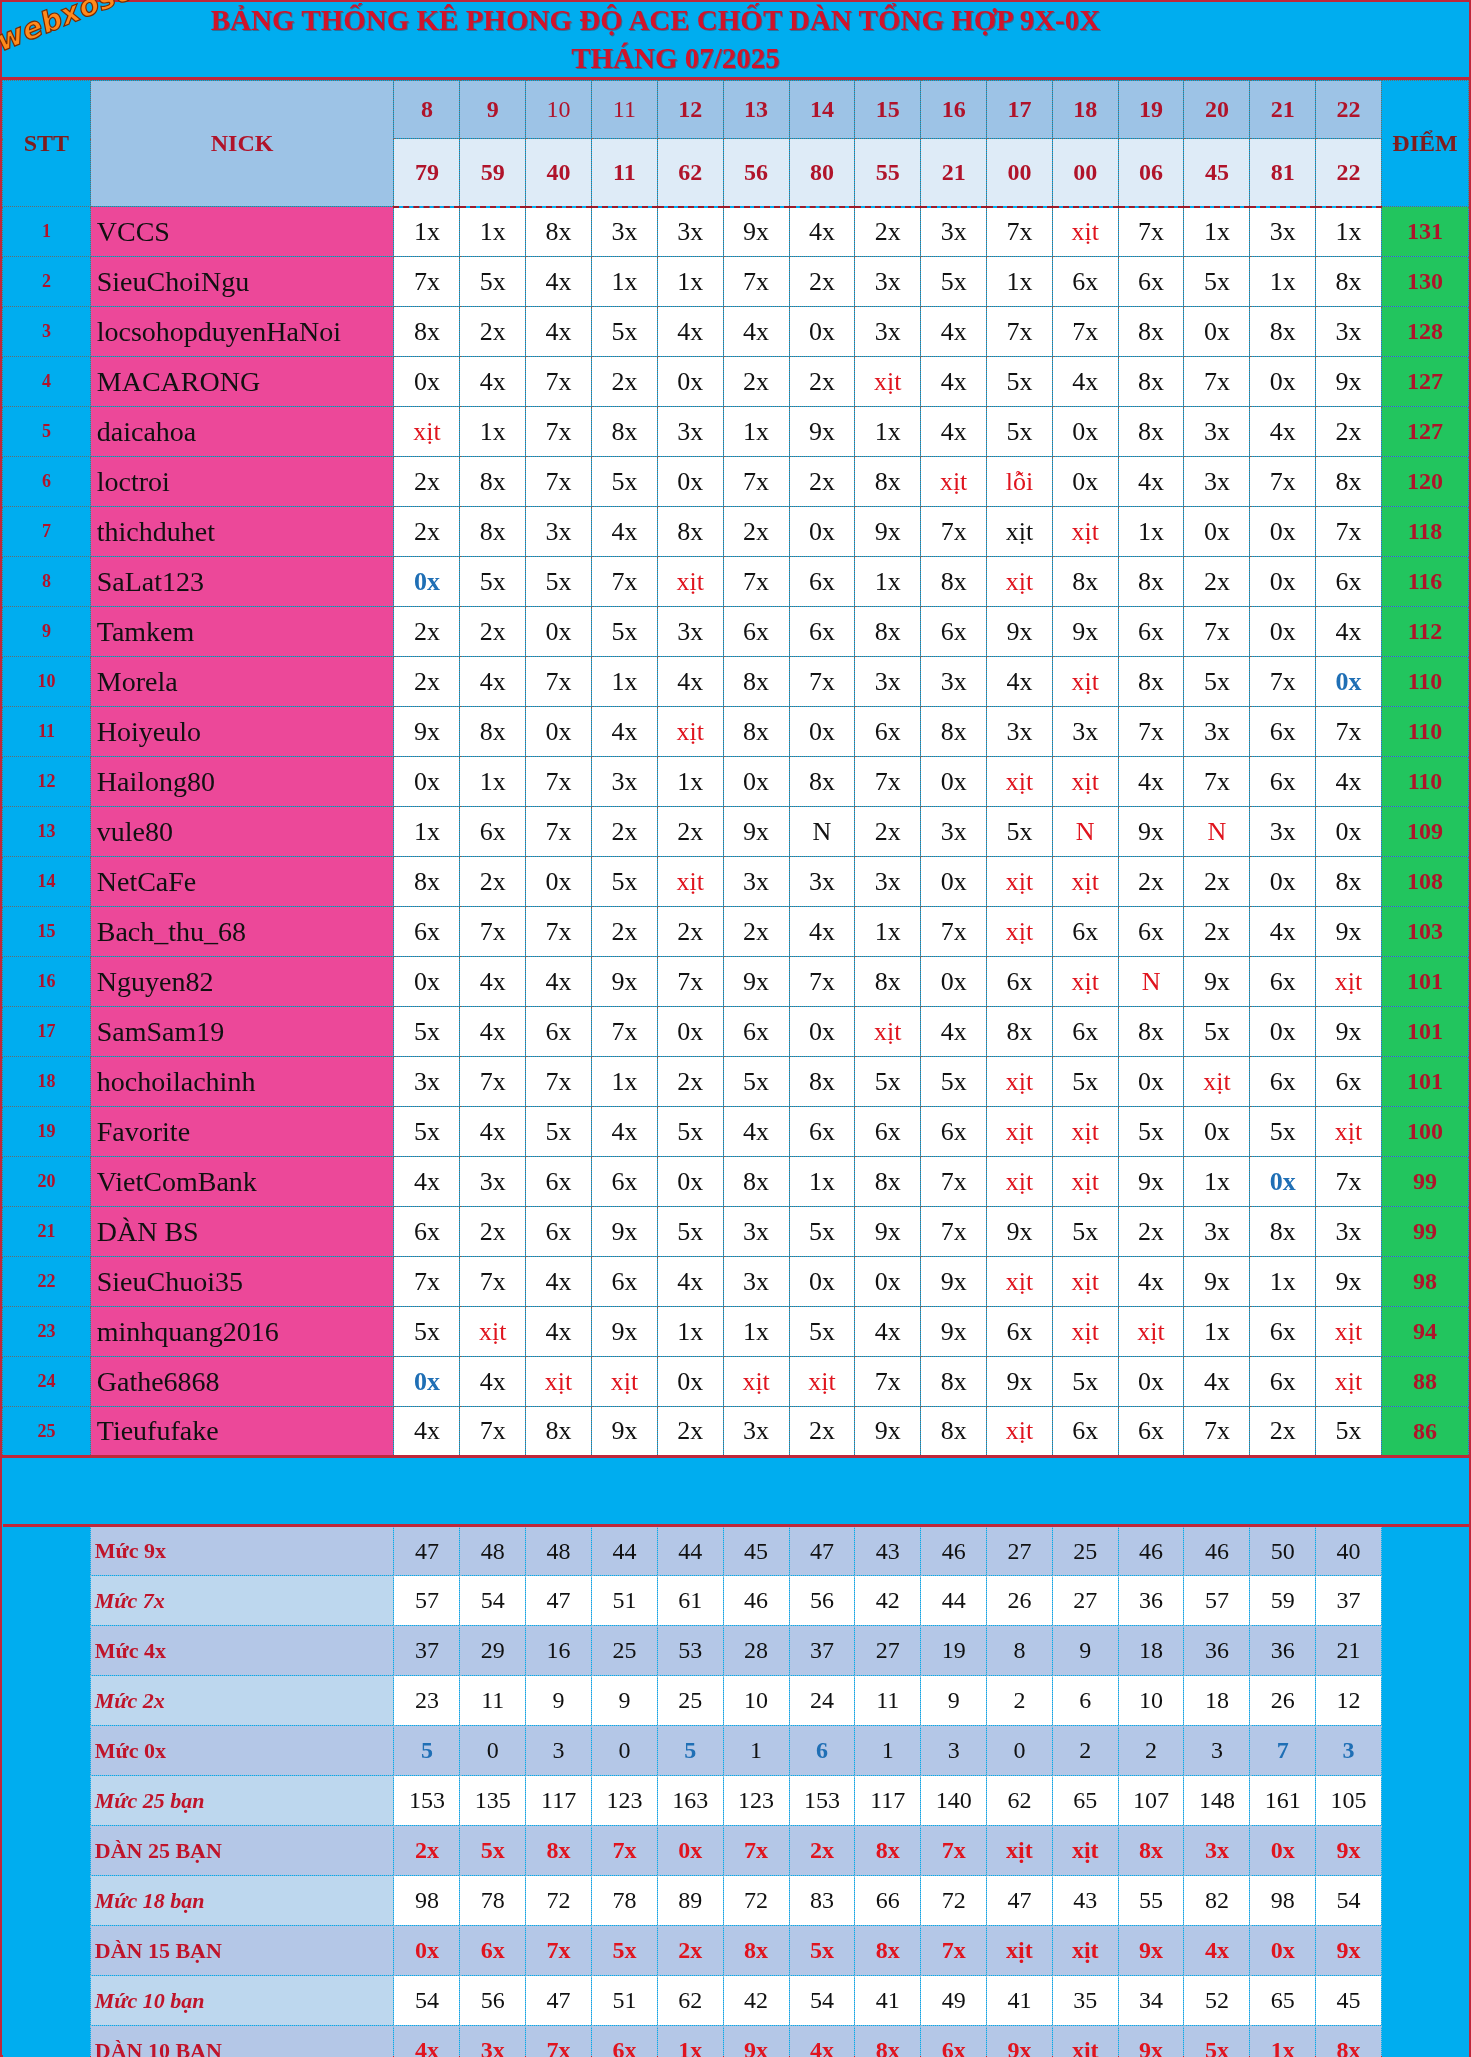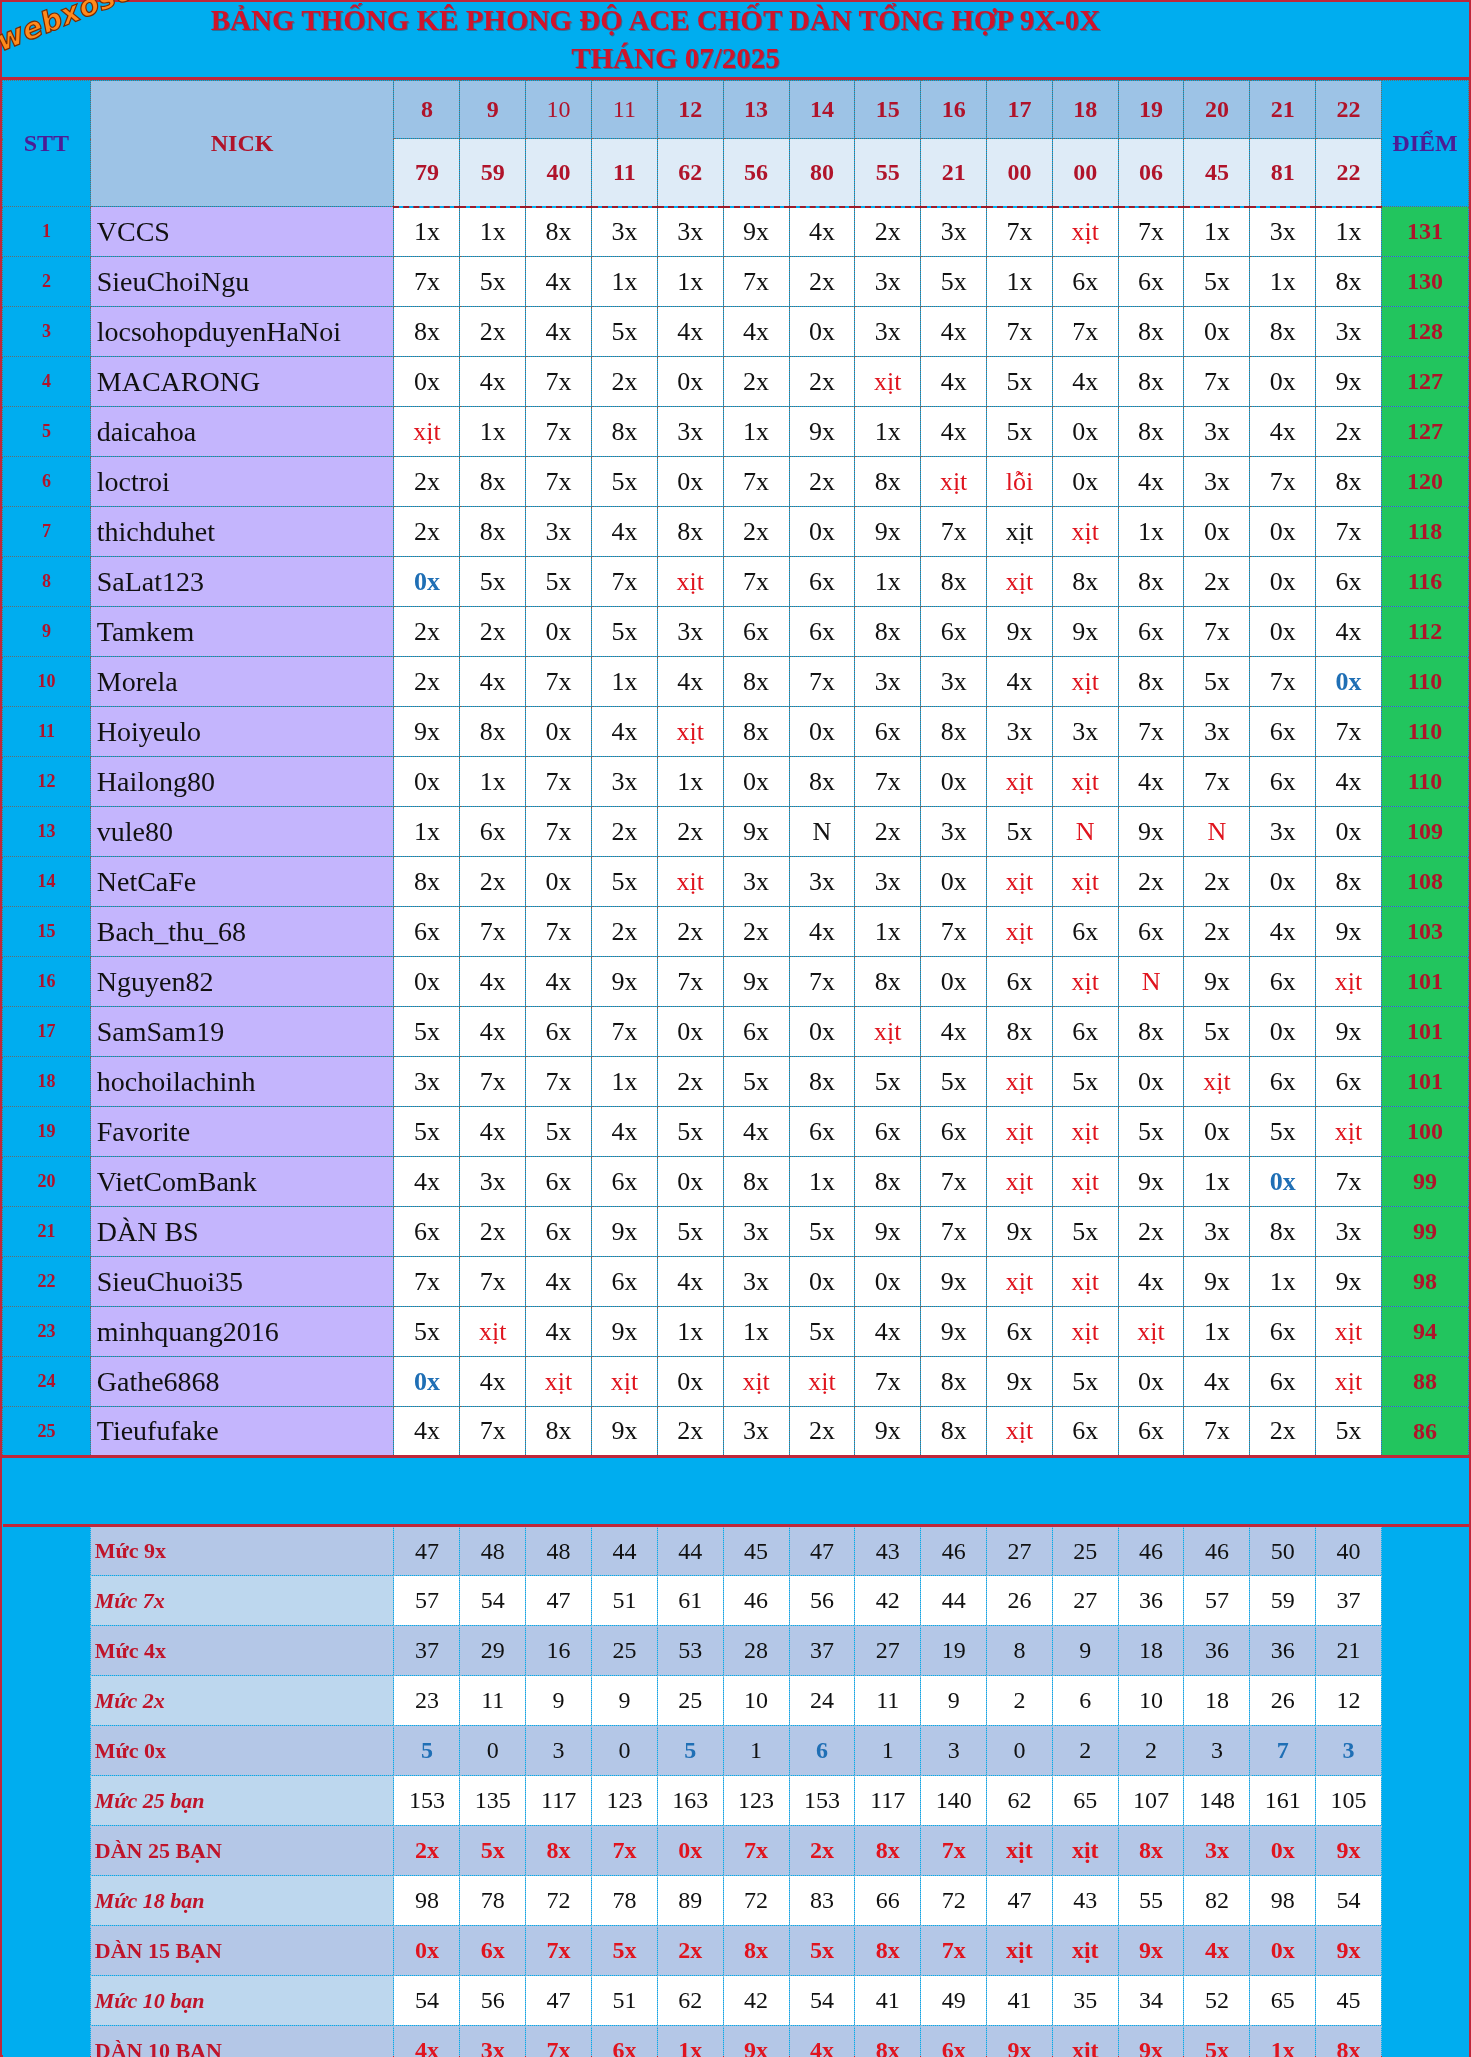--- a/index.html
+++ b/index.html
@@ -9,29 +9,29 @@
   .title-band { position: absolute; left: 0; top: 0; width: 1467px; height: 78px; border-bottom: 3px solid #c0273a; }
   .title-line { position: absolute; left: 0; width: 1467px; text-align: center; color: #d0142a; font-weight: bold; font-size: 29px; letter-spacing: 0px; text-shadow: 1px 1px 0 rgba(120,0,0,0.35); }
   .title-line.l1 { top: 2px; left: -80px; }
   .title-line.l2 { top: 40px; left: -60px; }
   .logo { position: absolute; left: 2px; top: 22px; transform: rotate(-22deg); transform-origin: left bottom; font-family: "DejaVu Sans", sans-serif; font-weight: bold; font-style: italic; font-size: 29px; color: #ff8a1c; -webkit-text-stroke: 1.2px #7a2a00; letter-spacing: 0.5px; }
 
   table.grid { position: absolute; left: 0; top: 78px; border-collapse: collapse; table-layout: fixed; }
   table.grid td { border: 1px dotted #6a6a6a; text-align: center; vertical-align: middle; padding: 0; overflow: hidden; white-space: nowrap; }
   col.c-stt { width: 88px; } col.c-nick { width: 304px; } col.c-day { width: 66px; } col.c-diem { width: 87px; }
 
-  .hdr-stt, .hdr-diem { background: #00adef; color: #4c1d95; font-weight: bold; font-size: 24px; }
+  .hdr-stt, .hdr-diem { background: #00adef; color: #7f1d1d; font-weight: bold; font-size: 24px; }
   .hdr-nick { background: #9dc3e6; color: #b0132a; font-weight: bold; font-size: 24px; }
   .hdr-date { background: #9dc3e6; color: #b0132a; font-size: 24px; height: 58px; font-weight: bold; }
   .hdr-date.thin { font-weight: normal; }
   .hdr-num { background: #deebf7; color: #b0132a; font-size: 24px; font-weight: bold; height: 68px; border-bottom: 2px dashed #9b1b2b !important; }
 
   tr.data td { height: 50px; }
   .stt { background: #00adef; color: #b0132a; font-weight: bold; font-size: 18px; }
-  .nick { background: #c4b5fd; text-align: left !important; padding-left: 6px !important; font-size: 28px; color: #111; margin-top: 48px; }
+  .nick { background: #ec4899; text-align: left !important; padding-left: 6px !important; font-size: 28px; color: #111; margin-top: 48px; }
   .cell { background: #ffffff; font-size: 26px; color: #111; }
   .cell.r { color: #e0141e; }
   .cell.b { color: #1f6fb5; font-weight: bold; }
   .diem { background: #22c55e; color: #b0132a; font-weight: bold; font-size: 24px; }
 
   tr.spacer td { height: 69px; background: #00adef; border: none; border-top: 3px solid #c0273a; border-bottom: 3px solid #c0273a; }
 
   tr.stat td { height: 50px; border: 1px dotted #86b7d9; }
   tr.stat td.s-left { background: #00adef; border: none; }
   tr.stat td.s-right { background: #00adef; border: none; }

